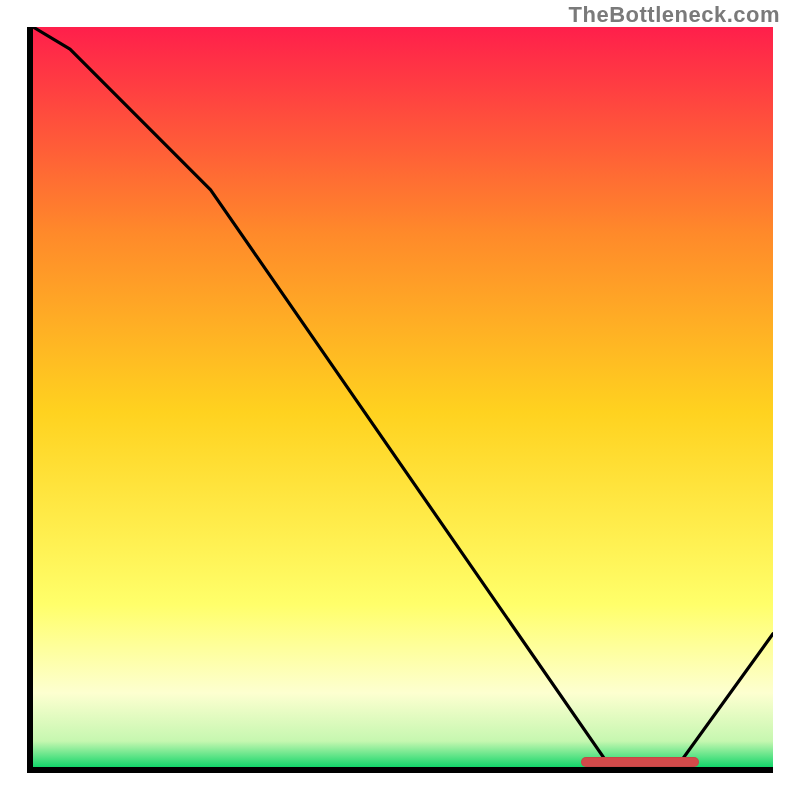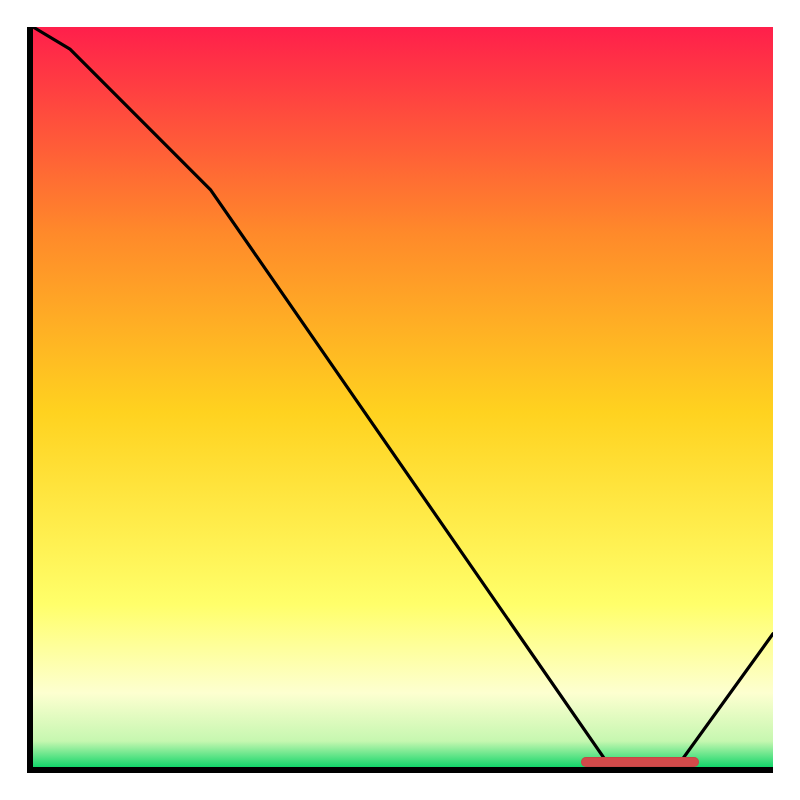--- a/index.html
+++ b/index.html
@@ -58,20 +58,21 @@
     border-radius: 5px;
     background: #d24a4a;
     box-shadow: 0 0 0 1px rgba(0,0,0,0.05) inset;
   }
 </style>
 </head>
 <body>
 
 <div class="stage">
 
+  <div class="attribution">TheBottleneck.com</div>
 
   <div class="axis-left"></div>
   <div class="axis-bottom"></div>
 
   <div class="plot">
     <svg id="plot-svg" viewBox="0 0 740 740" preserveAspectRatio="none">
       <defs>
         <linearGradient id="bg-grad" x1="0" y1="0" x2="0" y2="1">
             <stop offset="0%" stop-color="#ff1f4b"></stop>
             <stop offset="28.000000000000004%" stop-color="#ff8a2a"></stop>

